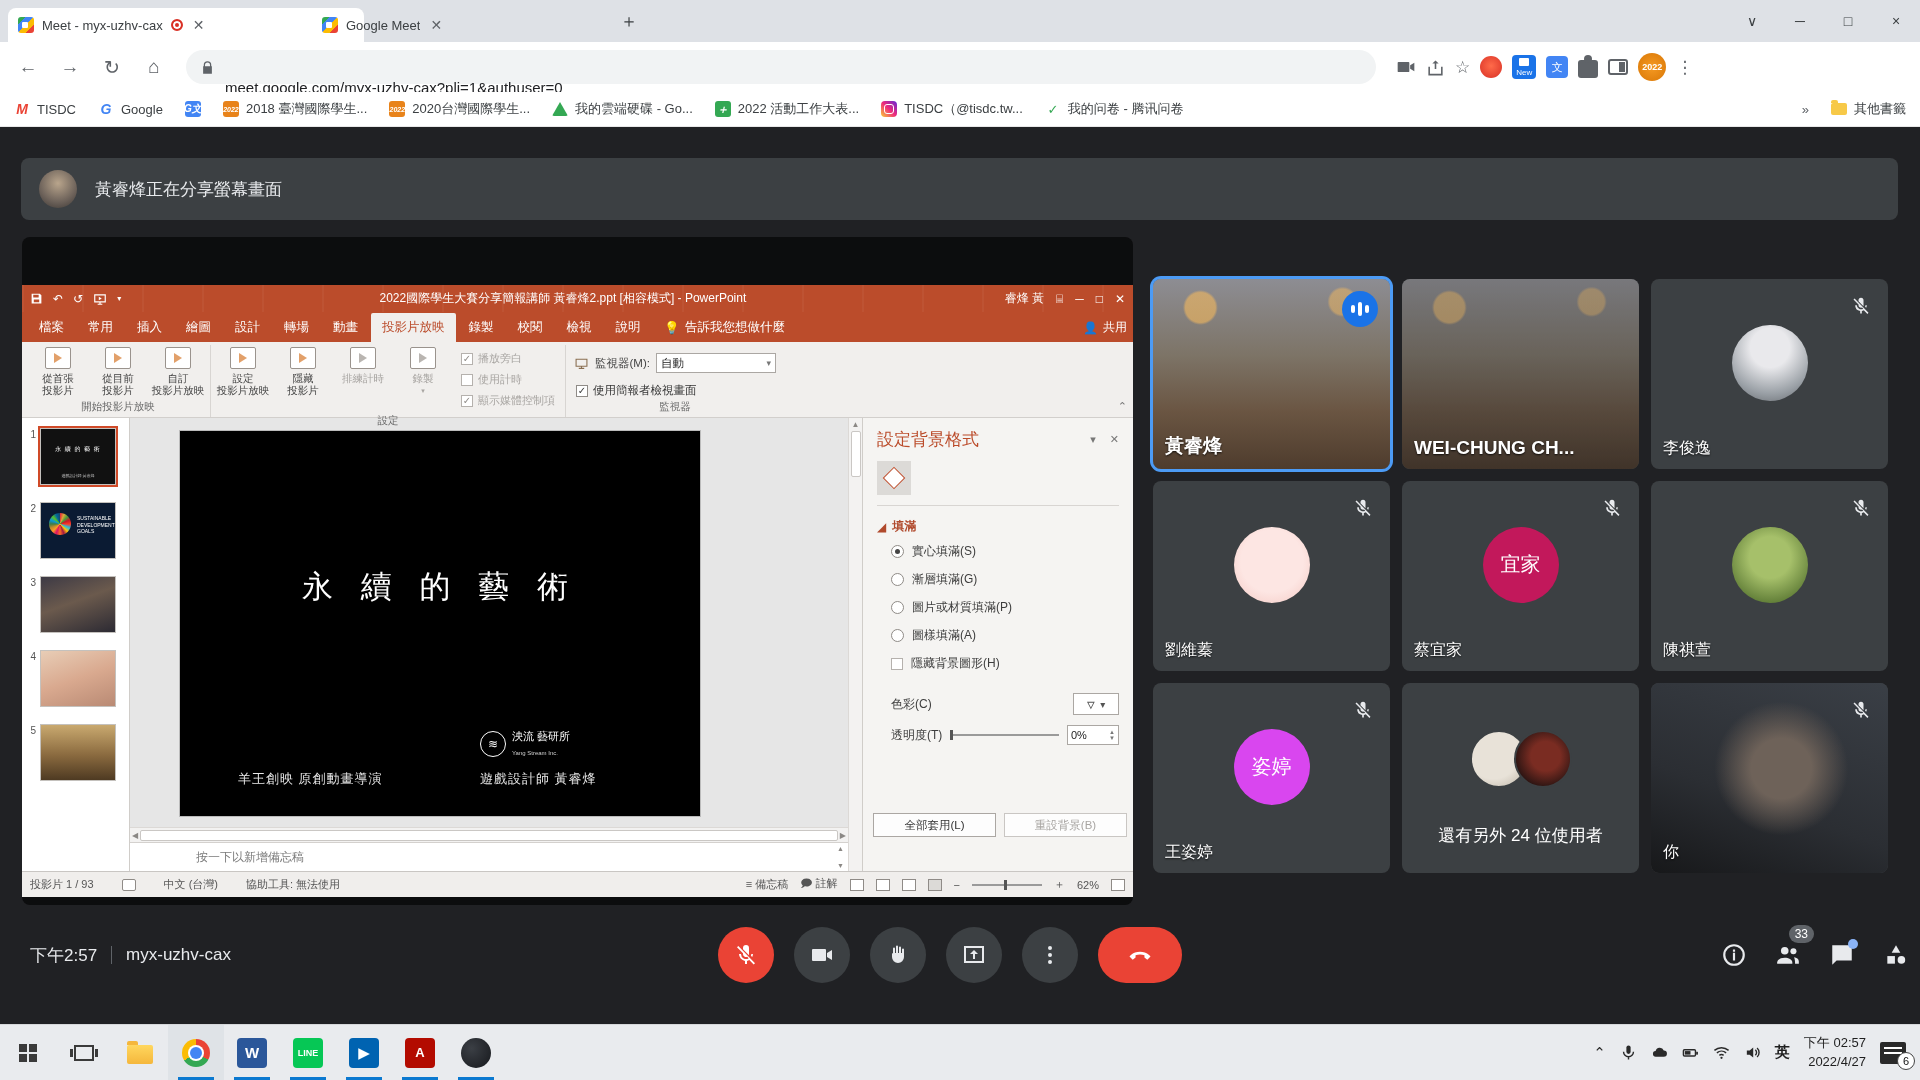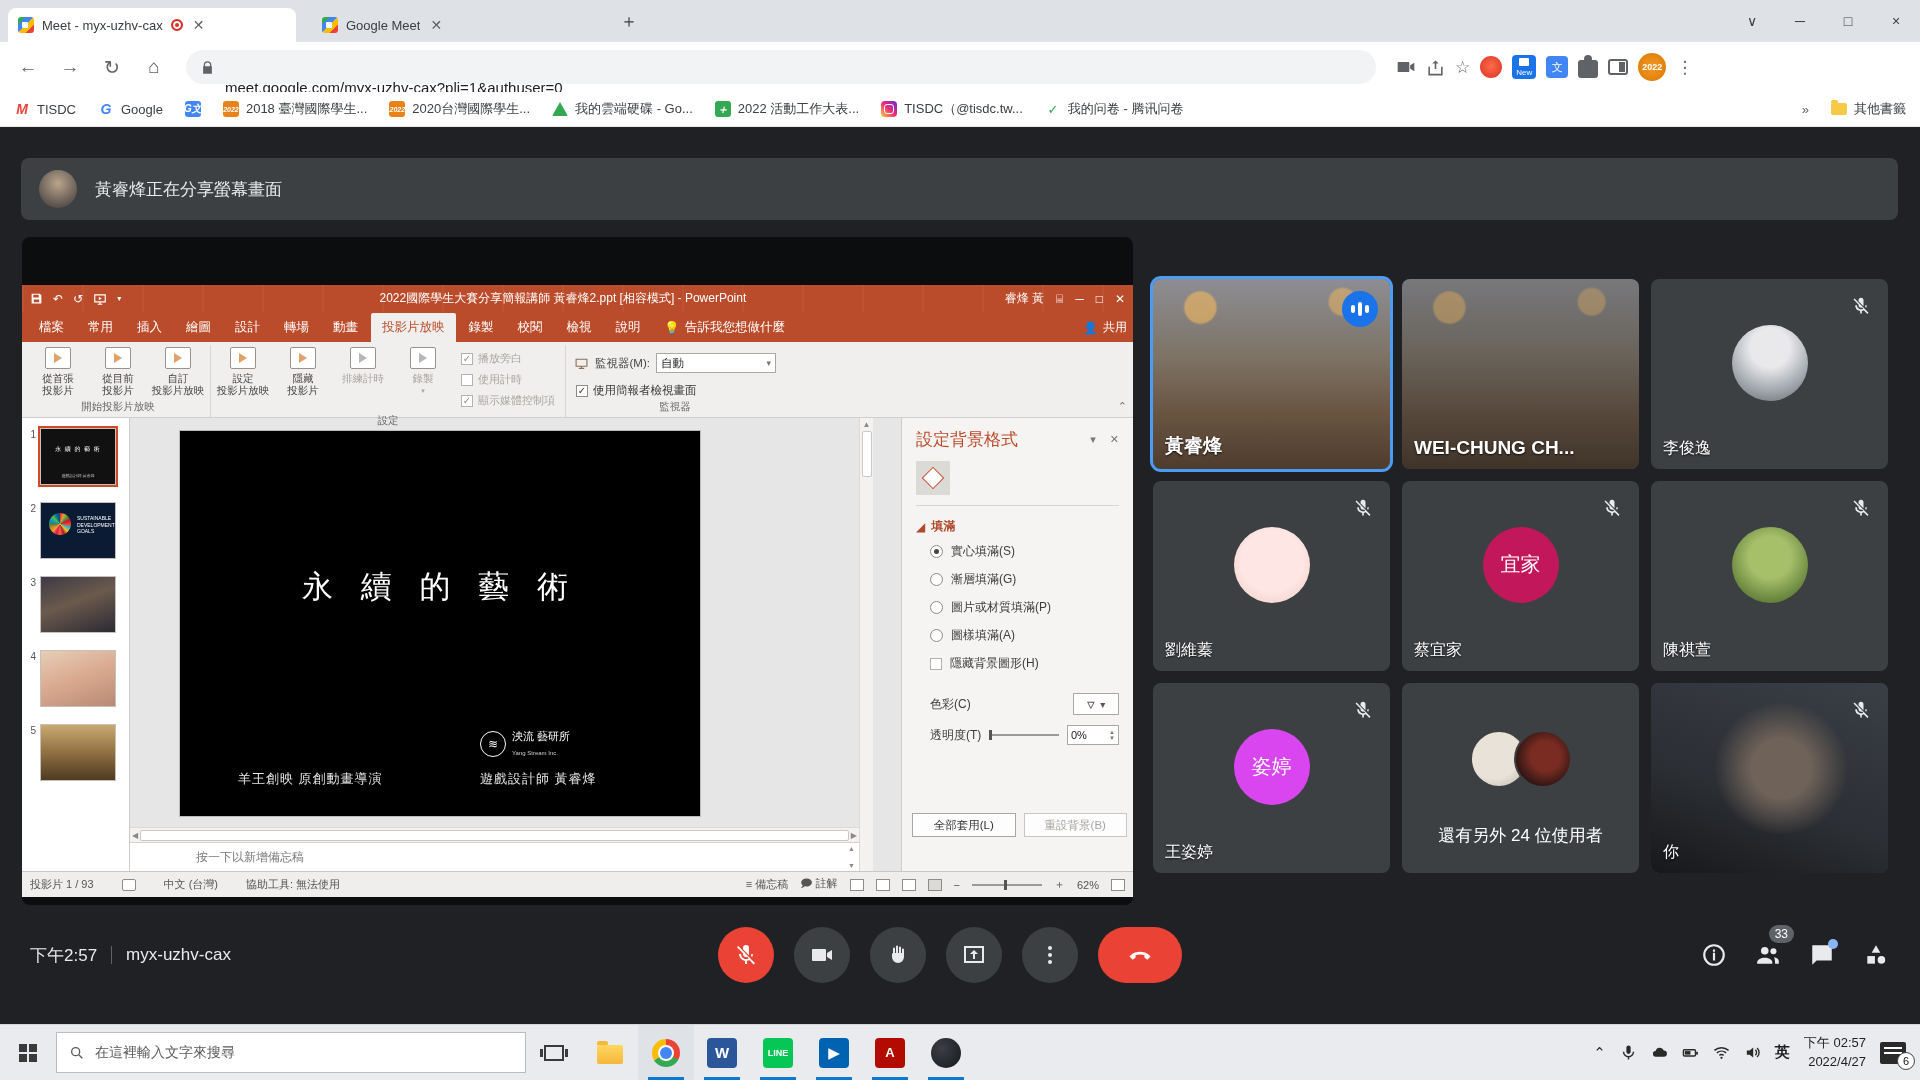--- a/index.html
+++ b/index.html
@@ -116,21 +116,21 @@
   .slogo .ln{font-size:11px;}
   .slogo .ls{font-size:6px;color:#cfcfcf;}
   .hscroll{height:15px;background:#f3f2f1;border-top:1px solid #dcd9d6;display:flex;align-items:center;padding:0 2px;gap:2px;color:#8b8885;font-size:8px;}
   .hthumb{flex:1;height:11px;background:#fff;border:1px solid #cac7c4;border-radius:2px;}
   .notes{height:29px;background:#fff;border-top:1px solid #d4d1ce;display:flex;align-items:center;padding-left:66px;color:#7a7a7a;font-size:12px;position:relative;}
   .notes .nsb{position:absolute;right:4px;top:2px;bottom:2px;display:flex;flex-direction:column;justify-content:space-between;color:#8b8885;font-size:7px;}
   .vscroll{width:14px;background:#f3f2f1;border-left:1px solid #dcd9d6;display:flex;flex-direction:column;align-items:center;padding:2px 0;gap:2px;color:#8b8885;font-size:8px;}
   .vthumb{width:10px;height:46px;background:#fff;border:1px solid #cac7c4;border-radius:2px;}
 
   
-  .panel{width:232px;background:#f5f4f2;border-left:1px solid #d0cdc9;display:flex;flex-direction:column;padding:10px 14px 8px;position:relative;margin-left:28px;}
+  .panel{width:271px;background:#f5f4f2;border-left:1px solid #d0cdc9;display:flex;flex-direction:column;padding:10px 14px 8px;position:relative;}
   .ptitle{display:flex;align-items:center;color:#bb4c2b;font-size:17px;}
   .ptitle .pctl{margin-left:auto;color:#777;font-size:11px;display:flex;gap:14px;}
   .bucket{width:34px;height:34px;background:#dcdad7;margin-top:10px;display:flex;align-items:center;justify-content:center;position:relative;}
   .bucket::after{content:"";width:14px;height:14px;background:#fff;border:1.5px solid #bb4c2b;transform:rotate(45deg);}
   .pdivider{height:1px;background:#d8d5d2;margin:10px 0 8px;}
   .psec{color:#b0492c;font-size:12px;font-weight:bold;display:flex;gap:6px;align-items:center;margin:4px 0 8px;}
   .popt{display:flex;align-items:center;gap:8px;font-size:12px;color:#3d3d3d;margin:0 0 11px 14px;}
   .radio{width:13px;height:13px;border:1px solid #8f8b87;border-radius:50%;background:#fff;position:relative;flex:0 0 13px;}
   .radio.on::after{content:"";position:absolute;left:3px;top:3px;width:5px;height:5px;border-radius:50%;background:#444;}
   .prow{display:flex;align-items:center;margin:10px 0 0 14px;font-size:12px;color:#3d3d3d;}
@@ -175,21 +175,21 @@
 
   
   .meetbar{position:absolute;left:0;right:0;top:788px;height:80px;display:flex;align-items:center;}
   .mbleft{position:absolute;left:30px;display:flex;align-items:center;gap:14px;color:#e8eaed;font-size:17px;}
   .mbdiv{width:1px;height:18px;background:#5f6368;}
   .mbcenter{position:absolute;left:950px;transform:translateX(-50%);display:flex;align-items:center;gap:20px;}
   .cbtn{width:56px;height:56px;border-radius:50%;background:#3c4043;display:flex;align-items:center;justify-content:center;}
   .cbtn.red{background:#ea4335;}
   .cbtn svg{width:24px;height:24px;}
   .hangup{width:84px;height:56px;border-radius:28px;background:#ea4335;display:flex;align-items:center;justify-content:center;}
-  .mbright{position:absolute;right:30px;display:flex;align-items:center;gap:26px;}
+  .mbright{position:absolute;right:10px;display:flex;align-items:center;gap:26px;}
   .mbic{position:relative;width:28px;height:28px;display:flex;align-items:center;justify-content:center;}
   .mbic svg{width:26px;height:26px;}
   .badge33{position:absolute;top:-16px;right:-12px;background:#5f6368;color:#fff;font-size:12px;border-radius:10px;padding:2px 6px;}
   .bluedot{position:absolute;top:-2px;right:-2px;width:10px;height:10px;border-radius:50%;background:#8ab4f8;}
 
   
   .taskbar{position:absolute;left:0;top:1024px;width:1920px;height:56px;background:#e9ebee;border-top:1px solid #d5d7da;display:flex;align-items:stretch;}
   .tbbtn{width:56px;display:flex;align-items:center;justify-content:center;position:relative;}
   .winlogo{width:18px;height:18px;display:grid;grid-template-columns:8px 8px;grid-template-rows:8px 8px;gap:2px;}
   .winlogo i{background:#3a3a3a;display:block;}
@@ -211,21 +211,21 @@
   .notif{position:relative;width:26px;height:22px;background:#2a2a2a;border-radius:2px;}
   .notif::before{content:"";position:absolute;left:4px;top:5px;right:4px;height:2px;background:#fff;box-shadow:0 5px 0 #fff;}
   .nbadge{position:absolute;right:-9px;bottom:-6px;width:18px;height:18px;border-radius:50%;background:#fff;border:1px solid #444;color:#111;font-size:11px;display:flex;align-items:center;justify-content:center;}
 </style>
 </head>
 <body>
 
 <div id="screen">
 
   <div class="tabstrip">
-    <div class="tab active" style="left:8px;width:288px;">
+    <div class="tab active" style="left:8px;width:356px;">
       <span class="favicon"></span>
       <span class="title">Meet - myx-uzhv-cax</span>
       <span class="recdot"></span>
       <span class="tabclose">✕</span>
     </div>
     <div class="tab" style="left:312px;width:290px;">
       <span class="favicon"></span>
       <span class="title">Google Meet</span>
       <span class="tabclose">✕</span>
     </div>
@@ -731,27 +731,20 @@
 
   <div class="taskbar">
     <span class="tbbtn">
         <span class="winlogo">
           <i></i>
           <i></i>
           <i></i>
           <i></i>
         </span>
       </span>
-    <span class="searchbox">
-      <svg viewBox="0 0 24 24" width="16" height="16">
-          <circle cx="10" cy="10" r="6" fill="none" stroke="#5a5a5a" stroke-width="2"></circle>
-          <path stroke="#5a5a5a" stroke-width="2" d="M15 15l5 5"></path>
-        </svg>
-      <span>在這裡輸入文字來搜尋</span>
-    </span>
     <span class="tbbtn">
         <span class="tvview"></span>
       </span>
     <span class="tbbtn">
         <span class="folderic"></span>
       </span>
     <span class="tbbtn open active">
         <span class="chromeic"></span>
       </span>
     <span class="tbbtn open">

